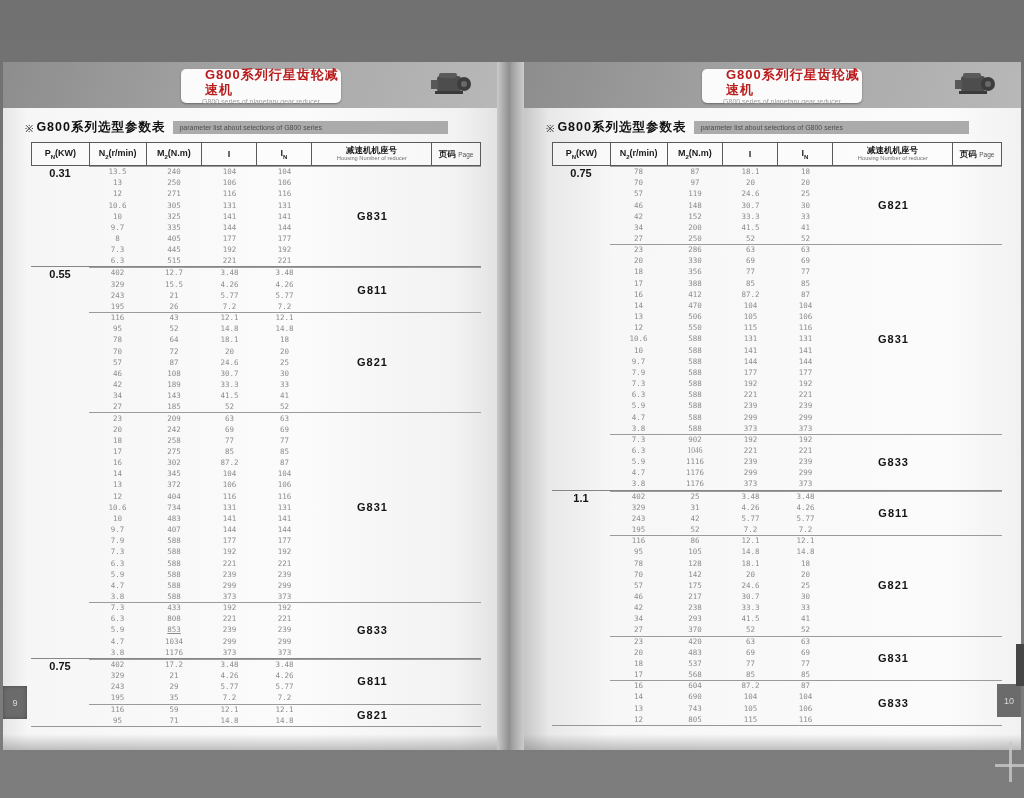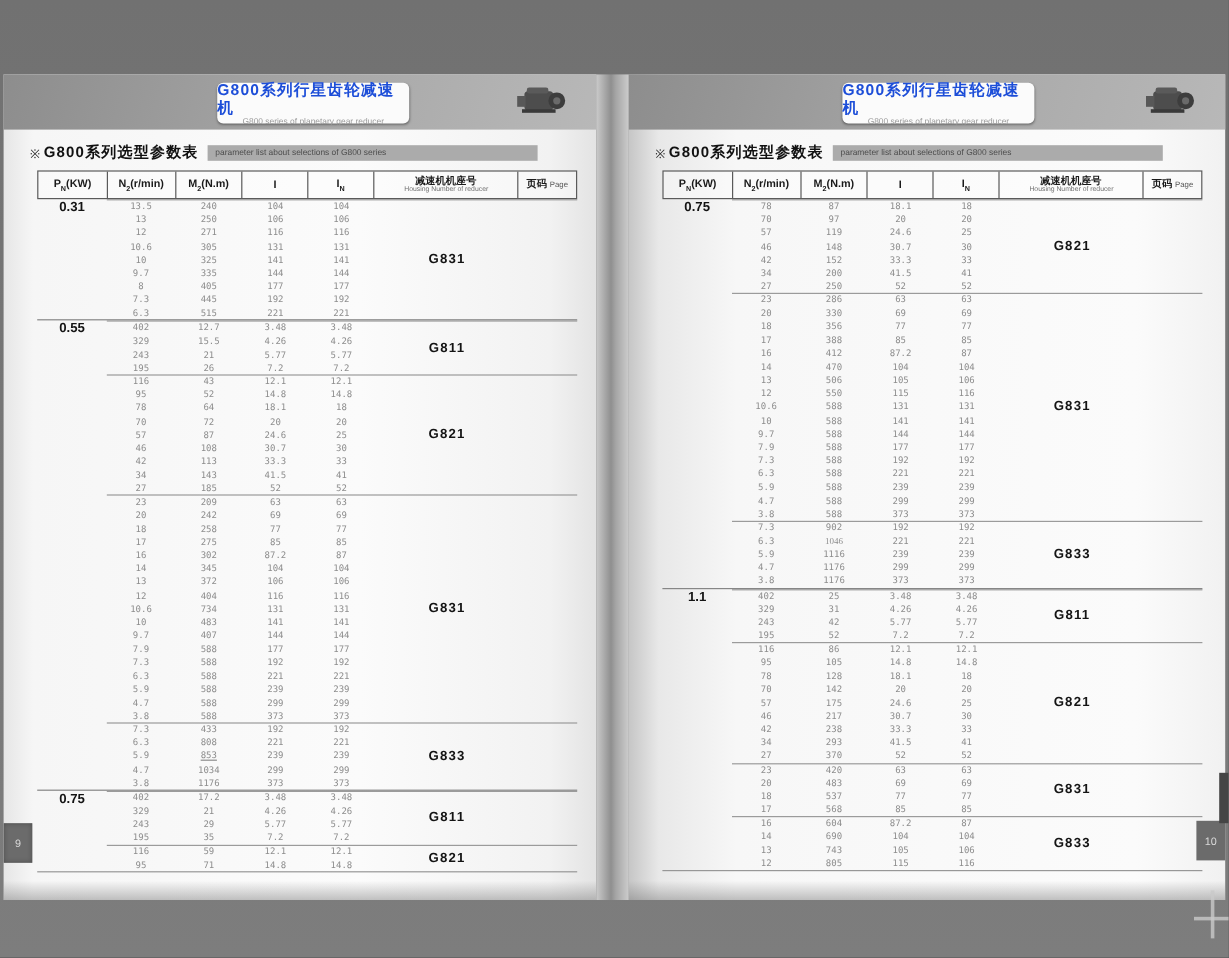--- a/index.html
+++ b/index.html
@@ -16,21 +16,21 @@
   .gutter{position:absolute;left:497px;top:62px;width:27px;height:688px;
      background:linear-gradient(to right,#cacaca,#8f8f8f 45%,#a5a5a5 60%,#cccccc);}
   .page-bottom-fade{position:absolute;left:0;right:0;bottom:0;height:16px;
      background:linear-gradient(to bottom,rgba(120,120,120,0),rgba(120,120,120,.45));}
   
   .band{position:absolute;left:0;top:0;right:0;height:46px;
      background:linear-gradient(105deg,#8d8d8d,#a8a8a8 55%,#b8b8b8);}
   .title-box{position:absolute;left:178px;top:7px;width:160px;height:34px;background:#fbfbfb;
      border-radius:5px;box-shadow:0 1px 2px rgba(0,0,0,.35);display:flex;flex-direction:column;
      align-items:center;justify-content:center;}
-  .title-cn{font-size:13px;font-weight:bold;color:#1d4ed8;letter-spacing:1px;line-height:15px;}
+  .title-cn{font-size:13px;font-weight:bold;color:#b91c1c;letter-spacing:1px;line-height:15px;padding-left:24px;}
   .title-en{font-size:7px;color:#9a9a9a;line-height:9px;}
   .gear-img{position:absolute;right:24px;top:7px;width:50px;height:30px;}
   
   .section-bar{position:absolute;left:22px;top:57px;width:423px;display:flex;align-items:center;height:17px;}
   .section-marker{font-size:10px;color:#222;margin-right:3px;}
   .section-title{font-size:12.5px;font-weight:bold;color:#111;letter-spacing:1px;white-space:nowrap;}
   .section-en-bar{flex:1;height:13px;background:#ababab;margin-left:8px;display:flex;align-items:center;}
   .section-en{font-size:7px;color:#4d4d4d;padding-left:6px;white-space:nowrap;}
   
   .tbl{position:absolute;left:28px;top:80px;width:450px;}
@@ -265,21 +265,21 @@
               <div class="row">
                 <div class="cell" style="width: 58px;"></div>
                 <div class="cell" style="width: 57px;">46</div>
                 <div class="cell" style="width: 56px;">108</div>
                 <div class="cell" style="width: 55px;">30.7</div>
                 <div class="cell" style="width: 55px;">30</div>
               </div>
               <div class="row">
                 <div class="cell" style="width: 58px;"></div>
                 <div class="cell" style="width: 57px;">42</div>
-                <div class="cell" style="width: 56px;">113</div>
+                <div class="cell" style="width: 56px;">189</div>
                 <div class="cell" style="width: 55px;">33.3</div>
                 <div class="cell" style="width: 55px;">33</div>
               </div>
               <div class="row">
                 <div class="cell" style="width: 58px;"></div>
                 <div class="cell" style="width: 57px;">34</div>
                 <div class="cell" style="width: 56px;">143</div>
                 <div class="cell" style="width: 55px;">41.5</div>
                 <div class="cell" style="width: 55px;">41</div>
               </div>

